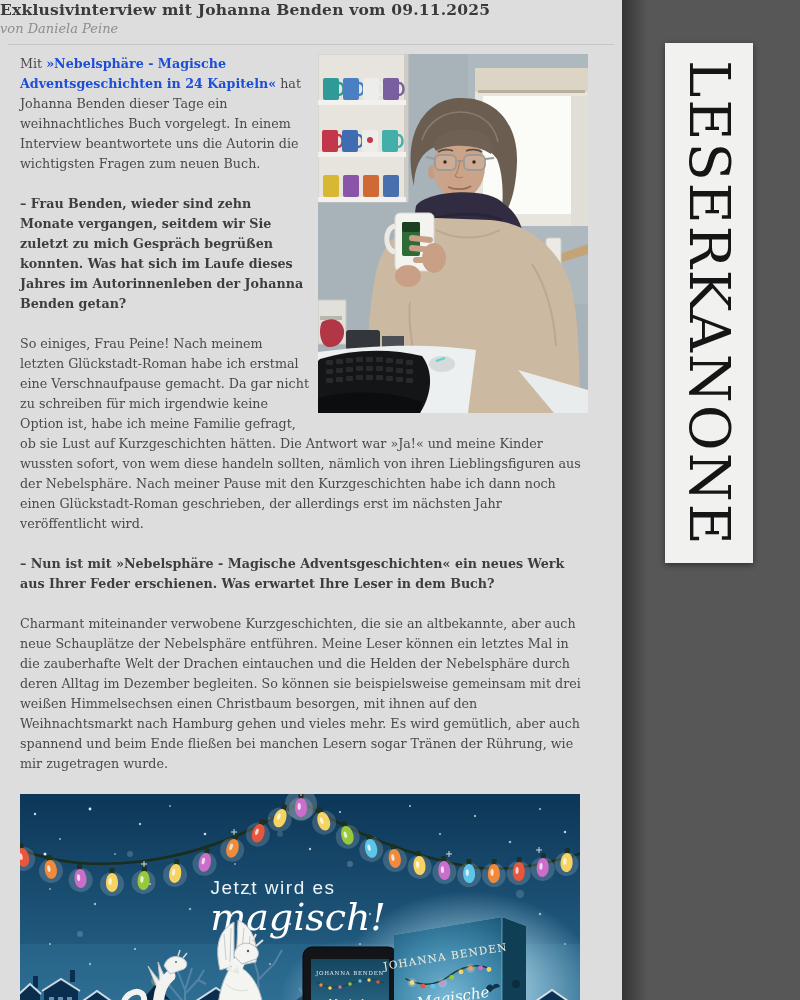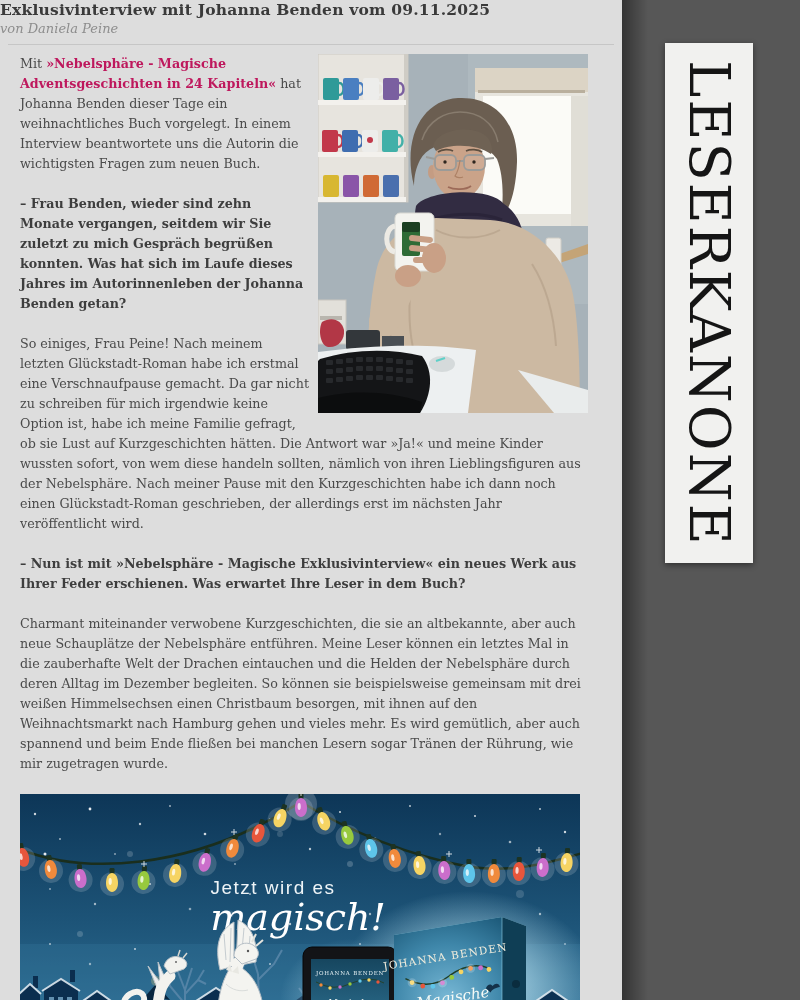--- a/index.html
+++ b/index.html
@@ -23,21 +23,21 @@
   }
   .header { }
   .title { margin:0; font-size:15.5px; font-weight:bold; color:#3a3a3a; letter-spacing:0.2px; }
   .byline { margin-top:2px; font-size:13px; font-style:italic; color:#8d8d8d; }
   .rule { border:none; border-top:1px solid #c6c6c6; margin:8px 8px 0 8px; }
   .article {
     padding:9px 34px 0 20px; font-size:12.7px; line-height:20px; color:#4a4a4a; text-align:left;
   }
   .article p { margin:0 0 20px 0; }
   .q { font-weight:bold; color:#3e3e3e; }
-  .booktitle { font-weight:bold; color:#be185d; }
+  .booktitle { font-weight:bold; color:#1d4ed8; }
   figure { margin:0; padding:0; }
   .photo { float:right; width:270px; height:359px; margin:0 0 10px 9px; }
   .photo svg, .promo svg { display:block; }
   .promo { width:560px; height:233px; overflow:hidden; }
 </style>
 </head>
 <body>
 
 <div class="content">
   <div class="header">
@@ -183,21 +183,21 @@
         </g>
         <ellipse cx="124" cy="310" rx="13" ry="8" fill="#d5dadb"></ellipse>
         <path d="M118,307 L127,304" stroke="#5fd0c8" stroke-width="2" fill="none"></path>
       </svg>
     </figure>
 
     <p><span>Mit </span><span class="booktitle">»Nebelsphäre - Magische Adventsgeschichten in 24 Kapiteln«</span><span> hat Johanna Benden dieser Tage ein weihnachtliches Buch vorgelegt. In einem Interview beantwortete uns die Autorin die wichtigsten Fragen zum neuen Buch.</span></p>
 
     <p class="q">– Frau Benden, wieder sind zehn Monate vergangen, seitdem wir Sie zuletzt zu mich Gespräch begrüßen konnten. Was hat sich im Laufe dieses Jahres im Autorinnenleben der Johanna Benden getan?</p>
     <p>So einiges, Frau Peine! Nach meinem letzten Glückstadt-Roman habe ich erstmal eine Verschnaufpause gemacht. Da gar nicht zu schreiben für mich irgendwie keine Option ist, habe ich meine Familie gefragt, ob sie Lust auf Kurzgeschichten hätten. Die Antwort war »Ja!« und meine Kinder wussten sofort, von wem diese handeln sollten, nämlich von ihren Lieblingsfiguren aus der Nebelsphäre. Nach meiner Pause mit den Kurzgeschichten habe ich dann noch einen Glückstadt-Roman geschrieben, der allerdings erst im nächsten Jahr veröffentlicht wird.</p>
-    <p class="q">– Nun ist mit »Nebelsphäre - Magische Exklusivinterview« ein neues Werk aus Ihrer Feder erschienen. Was erwartet Ihre Leser in dem Buch?</p>
+    <p class="q">– Nun ist mit »Nebelsphäre - Magische Adventsgeschichten« ein neues Werk aus Ihrer Feder erschienen. Was erwartet Ihre Leser in dem Buch?</p>
     <p>Charmant miteinander verwobene Kurzgeschichten, die sie an altbekannte, aber auch neue Schauplätze der Nebelsphäre entführen. Meine Leser können ein letztes Mal in die zauberhafte Welt der Drachen eintauchen und die Helden der Nebelsphäre durch deren Alltag im Dezember begleiten. So können sie beispielsweise gemeinsam mit drei weißen Himmelsechsen einen Christbaum besorgen, mit ihnen auf den Weihnachtsmarkt nach Hamburg gehen und vieles mehr. Es wird gemütlich, aber auch spannend und beim Ende fließen bei manchen Lesern sogar Tränen der Rührung, wie mir zugetragen wurde.</p>
 
     <figure class="promo">
       <svg width="560" height="233" viewBox="0 0 560 233">
         <defs>
           <linearGradient id="sky" x1="0" y1="0" x2="0" y2="1">
             <stop offset="0" stop-color="#0d3657"></stop>
               <stop offset="0.55" stop-color="#1d5478"></stop>
               <stop offset="1" stop-color="#2e6f95"></stop>
           </linearGradient>

